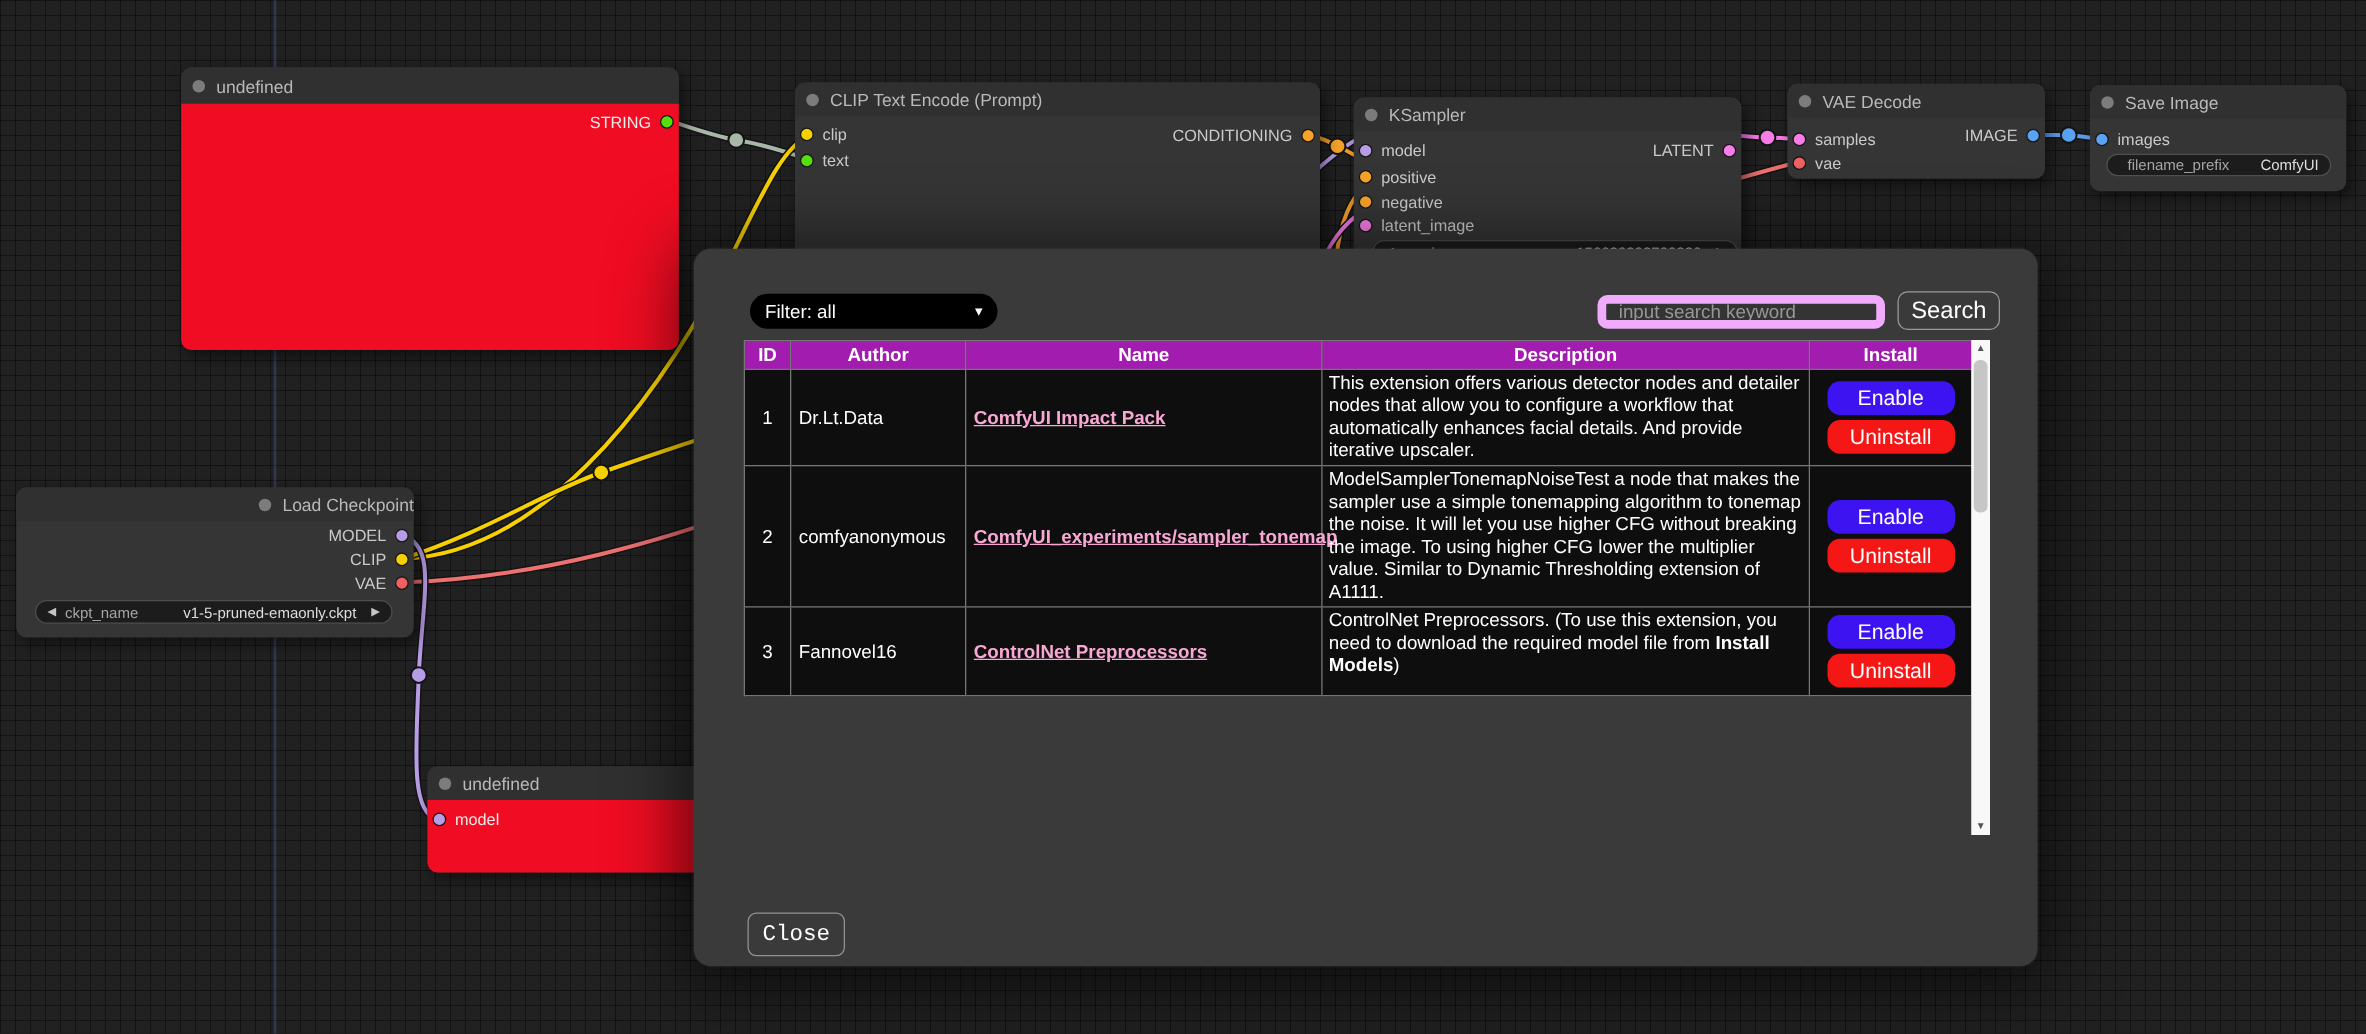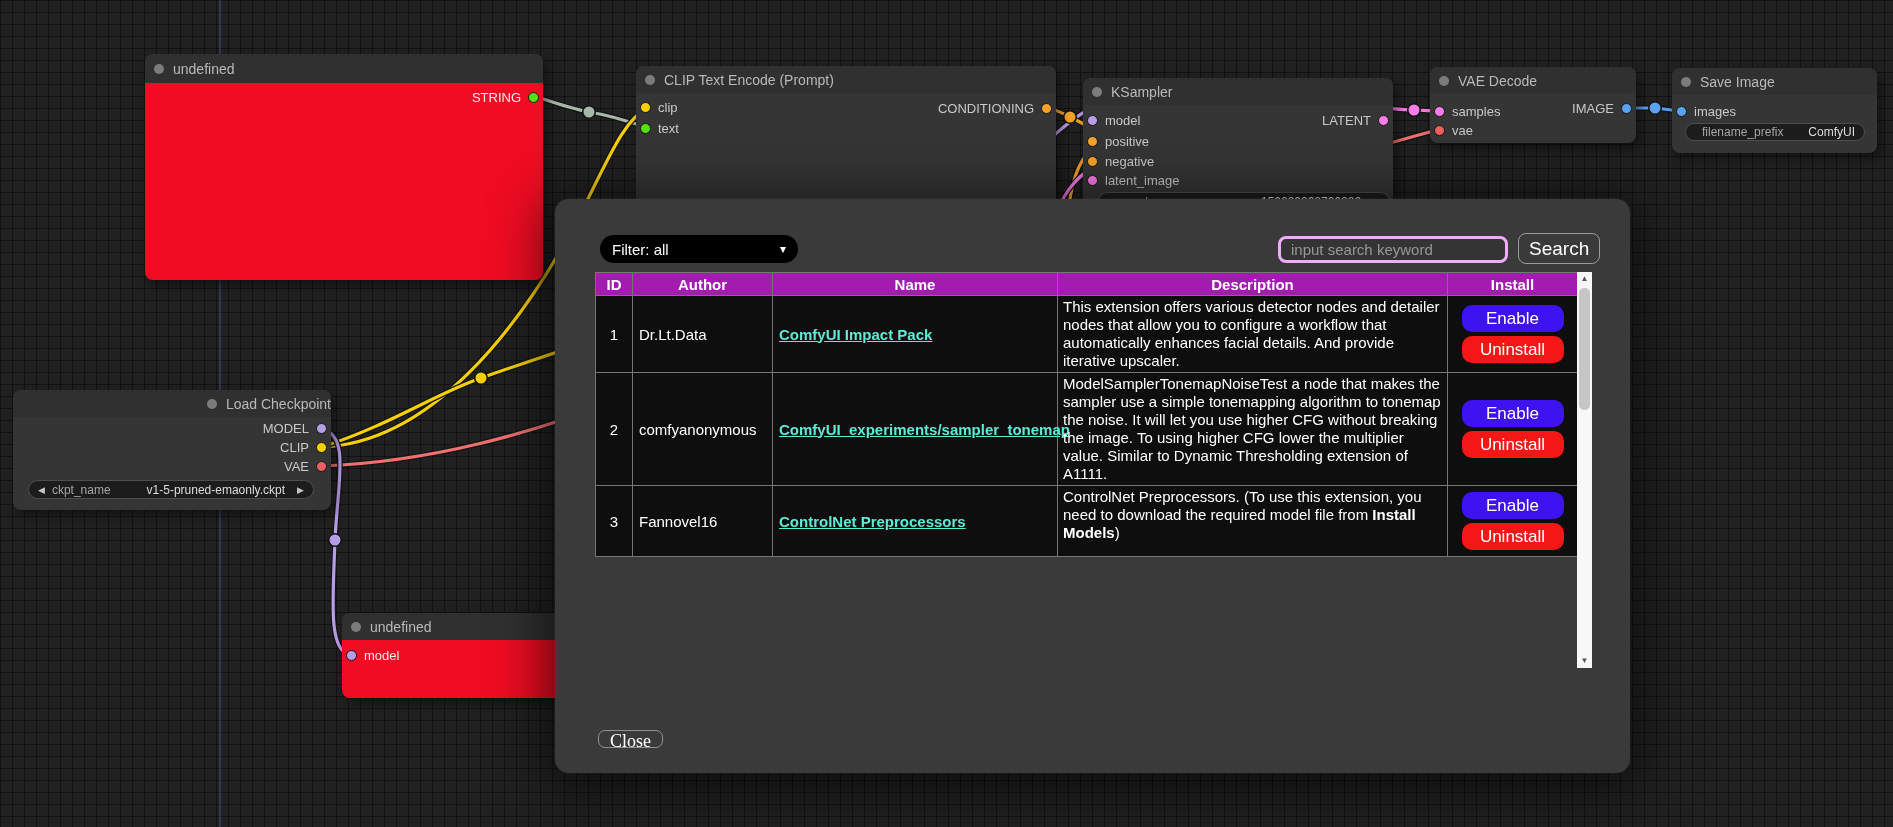--- a/index.html
+++ b/index.html
@@ -47,51 +47,51 @@
   
   #modal{position:absolute;left:555px;top:199px;width:1075px;height:574px;
     background:#3a3a3a;border-radius:14px;z-index:10;
     box-shadow:0 8px 55px 10px rgba(0,0,0,.6),0 0 0 1px rgba(255,255,255,.05);}
   #filter-select{position:absolute;left:45px;top:36px;width:198px;height:28px;
     background:#000;color:#fff;border-radius:14px;font-size:15px;
     display:flex;align-items:center;justify-content:space-between;
     padding:0 12px;box-sizing:border-box;cursor:pointer;}
   #filter-select .chev{font-size:12px;color:#fff;}
   #search-input{position:absolute;left:723px;top:37px;width:230px;height:27px;
-    background:#343434;border:3px solid #f0abfc;border-radius:8px;color:#ddd;
+    background:#343434;border:7px solid #f0abfc;border-radius:8px;color:#ddd;
     font-size:15px;padding:0 10px;box-sizing:border-box;outline:none;
     font-family:"Liberation Sans","DejaVu Sans",sans-serif;}
   #search-input::placeholder{color:#979797;}
   #search-btn{position:absolute;left:963px;top:34px;height:31px;min-width:76px;
     background:#3a3a3a;border:1px solid #9a9a9a;border-radius:8px;color:#fff;
     font-size:19px;padding:0 10px;cursor:pointer;
     font-family:"Liberation Sans","DejaVu Sans",sans-serif;}
   #table-wrap{position:absolute;left:40px;top:73px;width:997px;height:396px;}
   #ext-table{border-collapse:collapse;table-layout:fixed;width:982px;}
   #ext-table th{background:#a21caf;color:#fff;font-size:15px;font-weight:bold;
     height:22px;border:1px solid #757575;padding:0 4px;text-align:center;}
   #ext-table td{border:1px solid #757575;background:#0e0e0e;color:#fff;
     font-size:15px;vertical-align:middle;padding:2px 6px;box-sizing:border-box;}
   #ext-table td.c-id{text-align:center;}
   #ext-table td.c-desc{vertical-align:top;line-height:18px;padding:2px 5px;}
-  #ext-table a.ext-link{color:#5eead4;font-weight:bold;text-decoration:underline;cursor:pointer;}
+  #ext-table a.ext-link{color:#f9a8d4;font-weight:bold;text-decoration:underline;cursor:pointer;}
   #ext-table td.c-install{text-align:center;vertical-align:middle;}
   .tbl-btn{display:block;width:102px;height:27px;margin:4px auto;border:none;
     border-radius:10px;color:#fff;font-size:17px;cursor:pointer;
     font-family:"Liberation Sans","DejaVu Sans",sans-serif;}
   #scrollbar{position:absolute;right:0;top:0;width:15px;height:396px;background:#f8f8f8;}
   #scrollbar .sb-arrow{position:absolute;left:0;width:15px;height:14px;color:#555;
     font-size:8px;text-align:center;line-height:14px;}
   #sb-up{top:0;} #sb-down{bottom:0;}
   #sb-thumb{position:absolute;left:2px;top:16px;width:11px;height:122px;
     background:#c6c6c6;border-radius:5px;}
-  #close-btn{position:absolute;left:43px;top:531px;height:18px;min-width:62px;
+  #close-btn{position:absolute;left:43px;top:531px;height:35px;min-width:62px;
     background:#3a3a3a;border:1px solid #929292;border-radius:7px;color:#fff;
     font-size:18px;padding:0 11px;cursor:pointer;
-    font-family:Liberation Serif, serif;}
+    font-family:Liberation Mono, monospace;}
 </style>
 </head>
 <body>
 
 <div id="canvas">
   <div id="axis-line" style="left: 219px; background: rgba(90, 120, 220, 0.28);"></div>
   <svg id="wires" width="1893" height="827">
       <path d="M 537 97 C 558 104, 572 109, 589 112 C 608 115, 628 121, 648 128" fill="none" stroke="#141414" stroke-width="5.6" stroke-linecap="round"></path>
       <path d="M 537 97 C 558 104, 572 109, 589 112 C 608 115, 628 121, 648 128" fill="none" stroke="#a8b8a8" stroke-width="3.2" stroke-linecap="round"></path>
       <circle cx="589" cy="112" r="6.3" fill="#a8b8a8" stroke="#141414" stroke-width="1.6"></circle>

